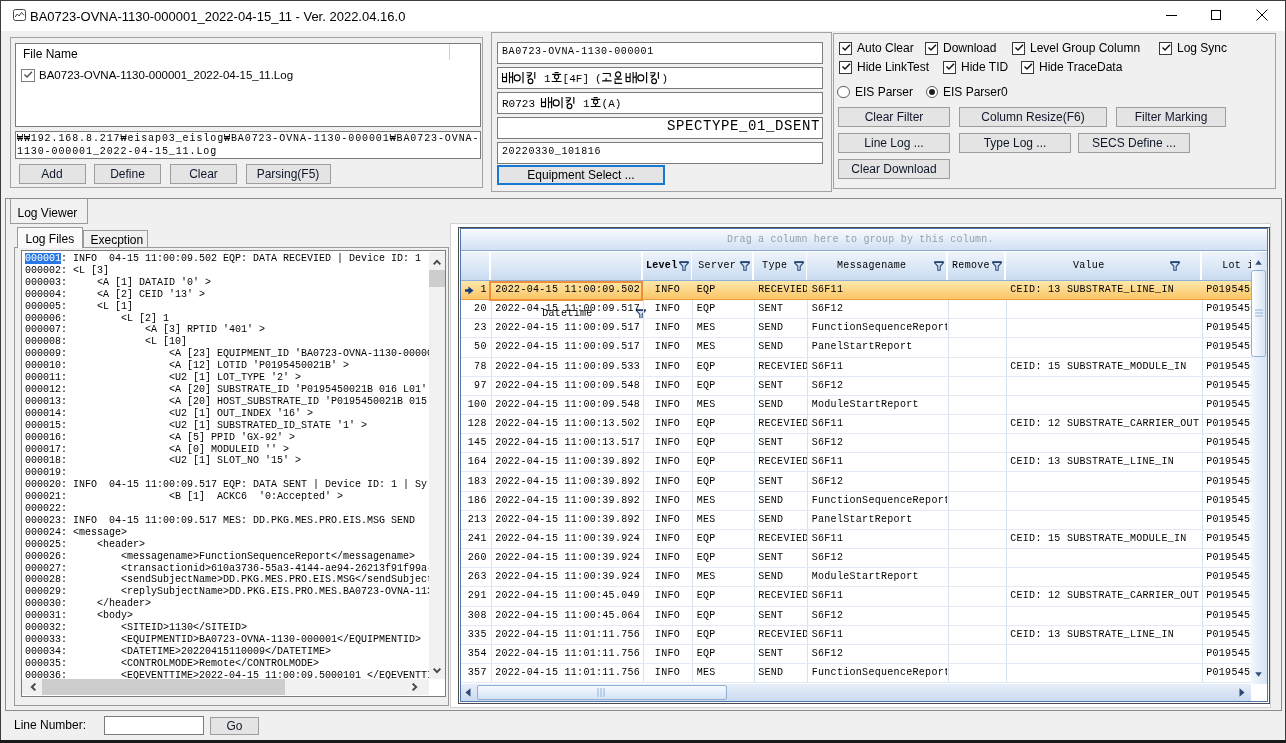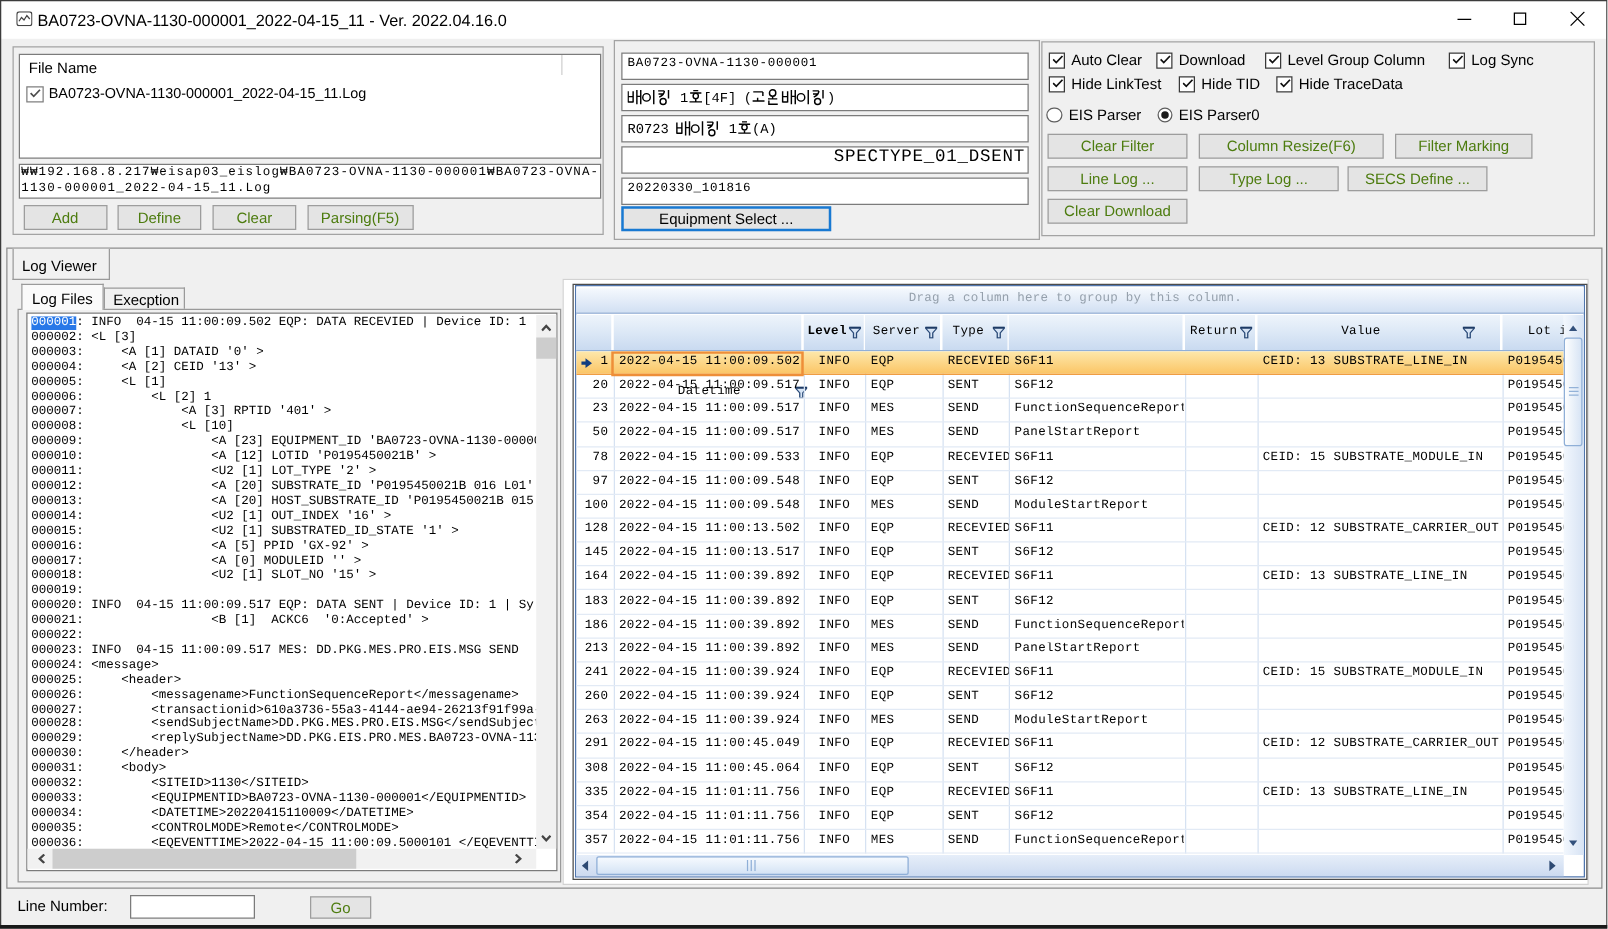--- a/index.html
+++ b/index.html
@@ -1,19 +1,19 @@
 <!DOCTYPE html>
 <html><head><meta charset="utf-8"><style>
 *{margin:0;padding:0;box-sizing:border-box;}
 html,body{width:1286px;height:743px;overflow:hidden;}
 body{font-family:"Liberation Sans",sans-serif;background:#f0f0f0;position:relative;}
 .abs{position:absolute;}
 .mono{font-family:"Liberation Mono",monospace;font-size:10.5px;line-height:11.9px;white-space:pre;}
 .lbl{font-size:12px;color:#000;}
-.btn{background:#e4e4e4;border:1px solid #9d9d9d;font-size:12px;color:#4d7c0f;
+.btn{background:#e4e4e4;border:1px solid #9d9d9d;font-size:12px;color:#0f172a;
      display:flex;align-items:center;justify-content:center;}
 .frame{border:1px solid #a3a3a3;}
 .whitebox{background:#fff;border:1px solid #7b7b7b;}
 .cb{width:13px;height:13px;background:#fff;border:1.2px solid #383838;}
 .hcell{position:absolute;top:0;height:100%;display:flex;align-items:center;justify-content:center;
        font-family:"Liberation Mono",monospace;font-size:10px;letter-spacing:0.3px;color:#000;}
 .hcap{width:100%;text-align:center;padding-right:10px;}
 .hfun{position:absolute;right:2px;top:9px;}
 </style></head><body>
 <div class="abs" style="left:0px;top:0px;width:1286px;height:743px;border:1px solid #3c3c3c;z-index:60;pointer-events:none;"></div>
@@ -254,23 +254,30 @@
     </div>
     <div class="abs" style="left:229.5px;top:0;width:1.5px;height:100%;background:#fff;"></div>
     <div class="hcell" style="left:292.5px;width:52px;">
       <span class="hcap">Type</span>
       <svg class="hfun" width="10" height="10" viewBox="0 0 10 10">
         <path d="M0.6 0.9 H9.4 V1.7 L6.2 5.3 V9.3 L3.8 9.3 V5.3 L0.6 1.7 Z" fill="#d6e4f5" stroke="#2a4a78" stroke-width="1.05"></path>
         <path d="M0.6 1.15 H9.4" stroke="#1d3a64" stroke-width="1.5"></path>
       </svg>
     </div>
     <div class="abs" style="left:291px;top:0;width:1.5px;height:100%;background:#fff;"></div>
+    <div class="hcell" style="left:346px;width:139px;">
+      <span class="hcap">Messagename</span>
+      <svg class="hfun" width="10" height="10" viewBox="0 0 10 10">
+        <path d="M0.6 0.9 H9.4 V1.7 L6.2 5.3 V9.3 L3.8 9.3 V5.3 L0.6 1.7 Z" fill="#d6e4f5" stroke="#2a4a78" stroke-width="1.05"></path>
+        <path d="M0.6 1.15 H9.4" stroke="#1d3a64" stroke-width="1.5"></path>
+      </svg>
+    </div>
     <div class="abs" style="left:344.5px;top:0;width:1.5px;height:100%;background:#fff;"></div>
     <div class="hcell" style="left:486.5px;width:56.5px;">
-      <span class="hcap">Return</span>
+      <span class="hcap">Remove</span>
       <svg class="hfun" width="10" height="10" viewBox="0 0 10 10">
         <path d="M0.6 0.9 H9.4 V1.7 L6.2 5.3 V9.3 L3.8 9.3 V5.3 L0.6 1.7 Z" fill="#d6e4f5" stroke="#2a4a78" stroke-width="1.05"></path>
         <path d="M0.6 1.15 H9.4" stroke="#1d3a64" stroke-width="1.5"></path>
       </svg>
     </div>
     <div class="abs" style="left:485px;top:0;width:1.5px;height:100%;background:#fff;"></div>
     <div class="hcell" style="left:544.5px;width:176px;">
       <span class="hcap">Value</span>
       <svg class="hfun" width="10" height="10" viewBox="0 0 10 10">
         <path d="M0.6 0.9 H9.4 V1.7 L6.2 5.3 V9.3 L3.8 9.3 V5.3 L0.6 1.7 Z" fill="#d6e4f5" stroke="#2a4a78" stroke-width="1.05"></path>
@@ -301,12 +308,12 @@
   </svg>
 <svg class="abs" style="left:1239px;top:687.5px;" width="6" height="9" viewBox="0 0 6 9">
     <path d="M0.5 0.3 V8.7 L5.5 4.5 Z" fill="#2e4a73"></path>
   </svg>
 <div class="abs" style="left:477px;top:685.3px;width:250px;height:14.6px;background:linear-gradient(#f6fafe,#d4e3f5);border:1px solid #8fafd7;border-radius:2px;"></div>
 <svg class="abs" style="left:597px;top:688px;" width="8" height="9" viewBox="0 0 8 9">
     <path d="M1 0 V9 M4 0 V9 M7 0 V9" stroke="#8fafd7" stroke-width="1"></path>
   </svg>
 <div class="abs lbl" style="left:14px;top:718px;width:90px;height:14px;">Line Number:</div>
 <div class="abs whitebox" style="left:104px;top:716px;width:100px;height:19px;"></div>
-<div class="abs btn" style="left:210px;top:717px;width:49px;height:18px;margin-left:38px;">Go</div>
+<div class="abs btn" style="left:210px;top:717px;width:49px;height:18px;">Go</div>
 </body></html>

